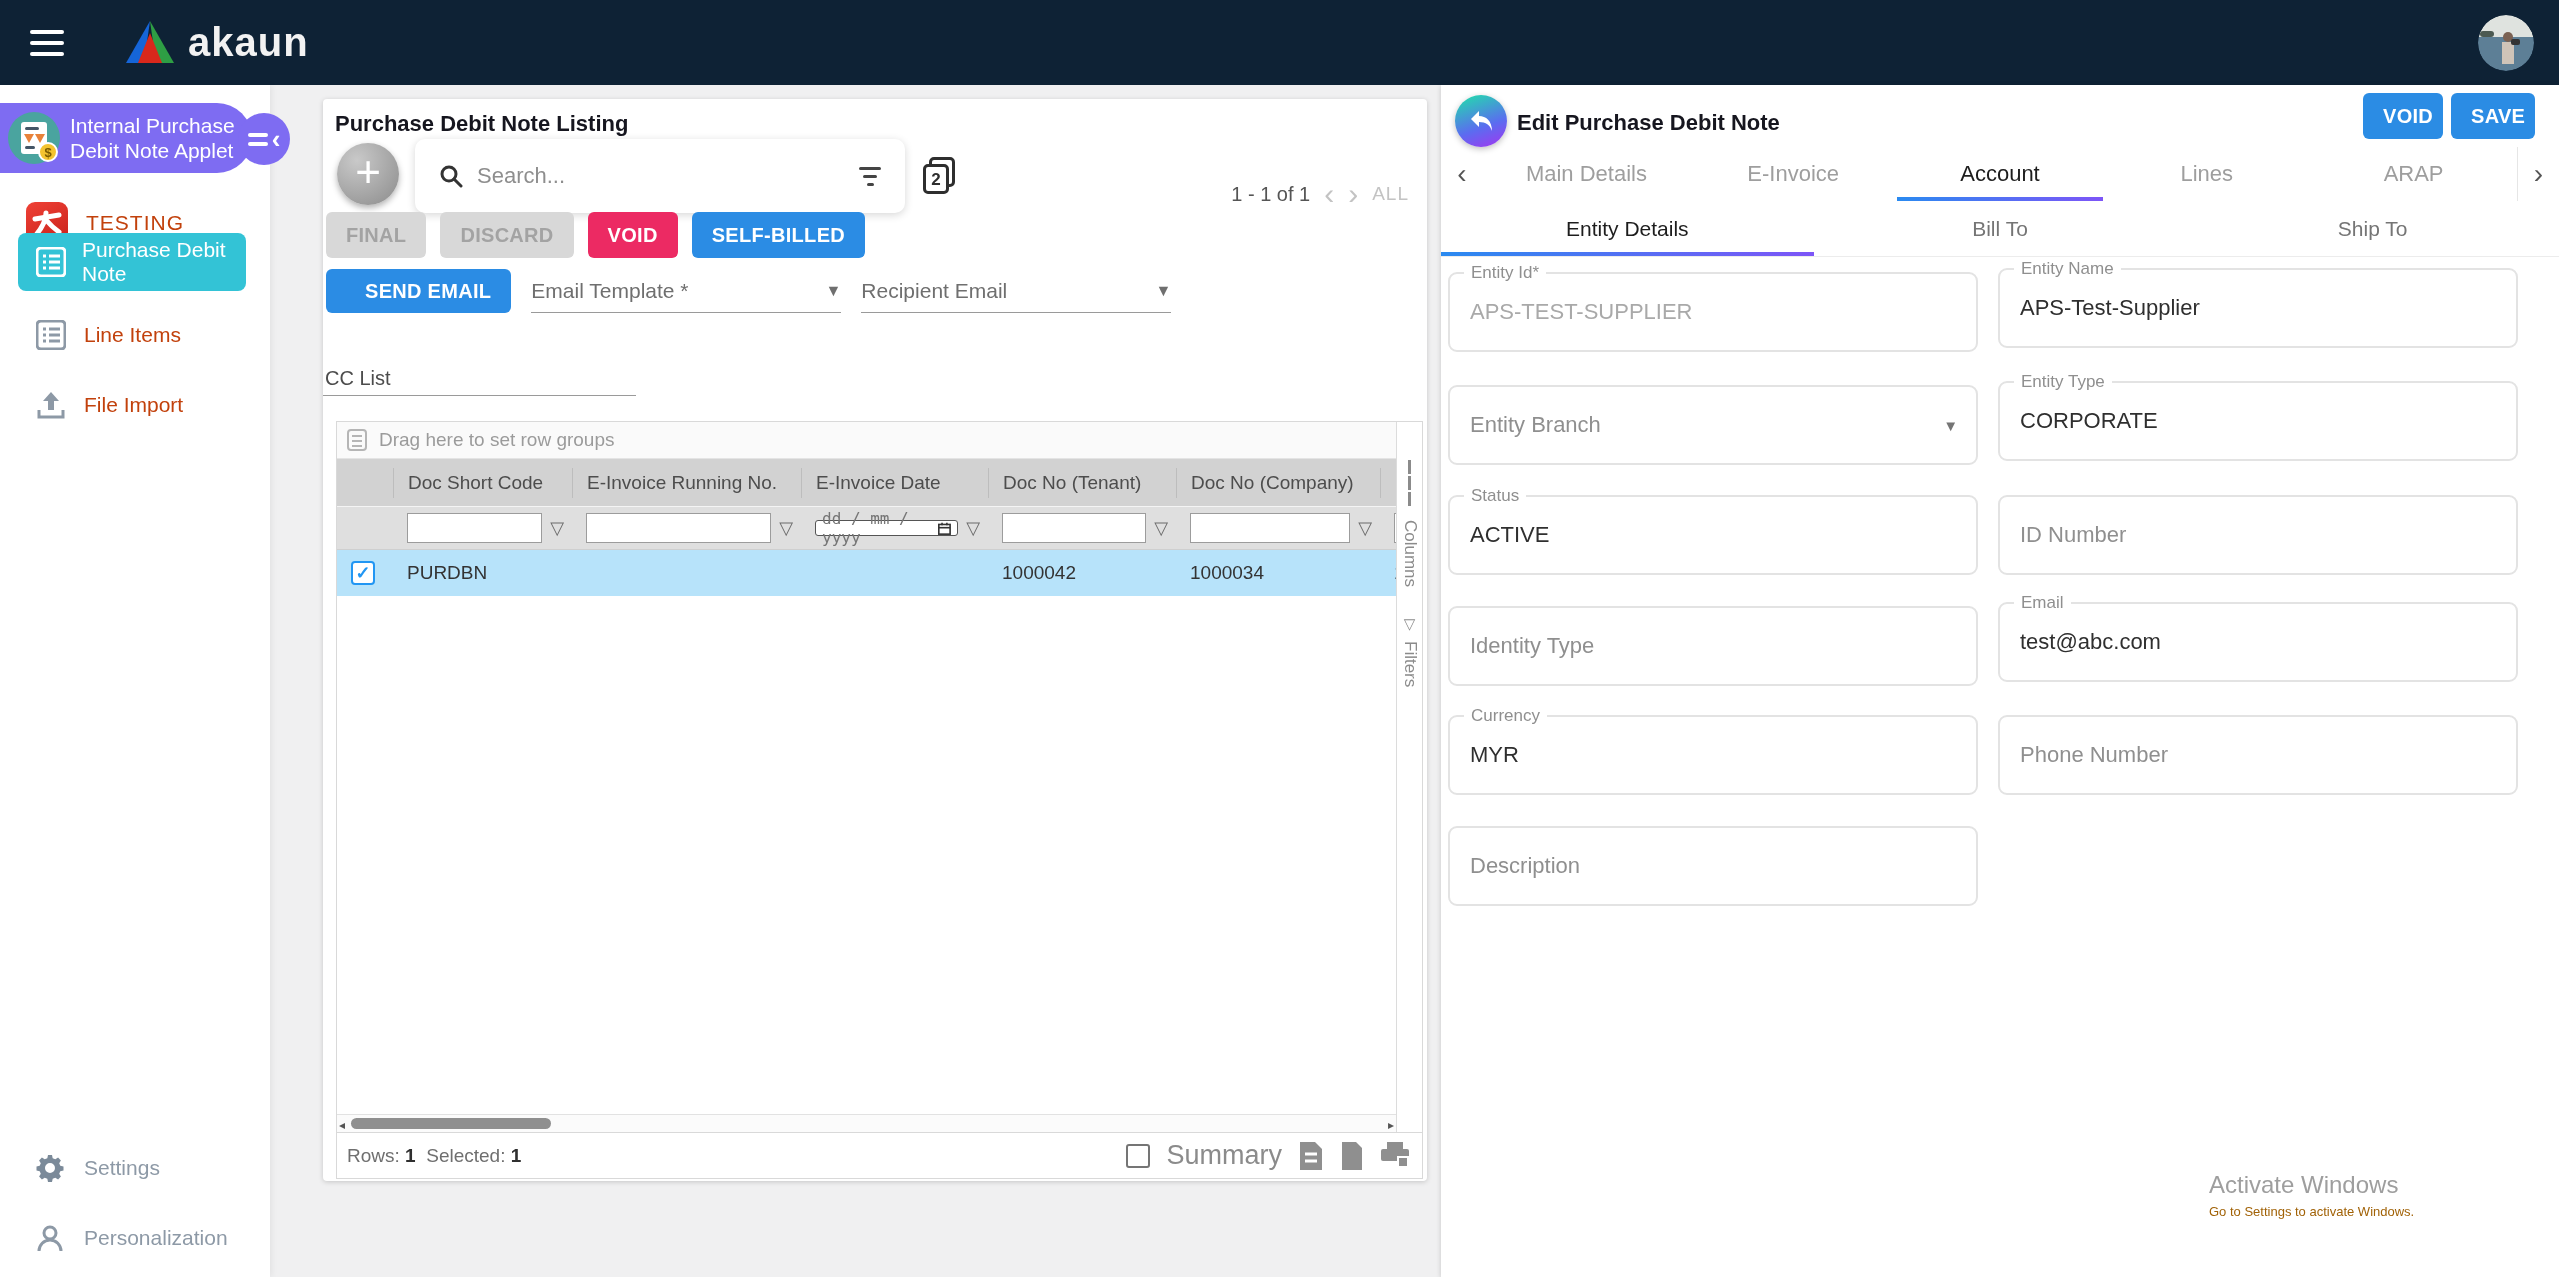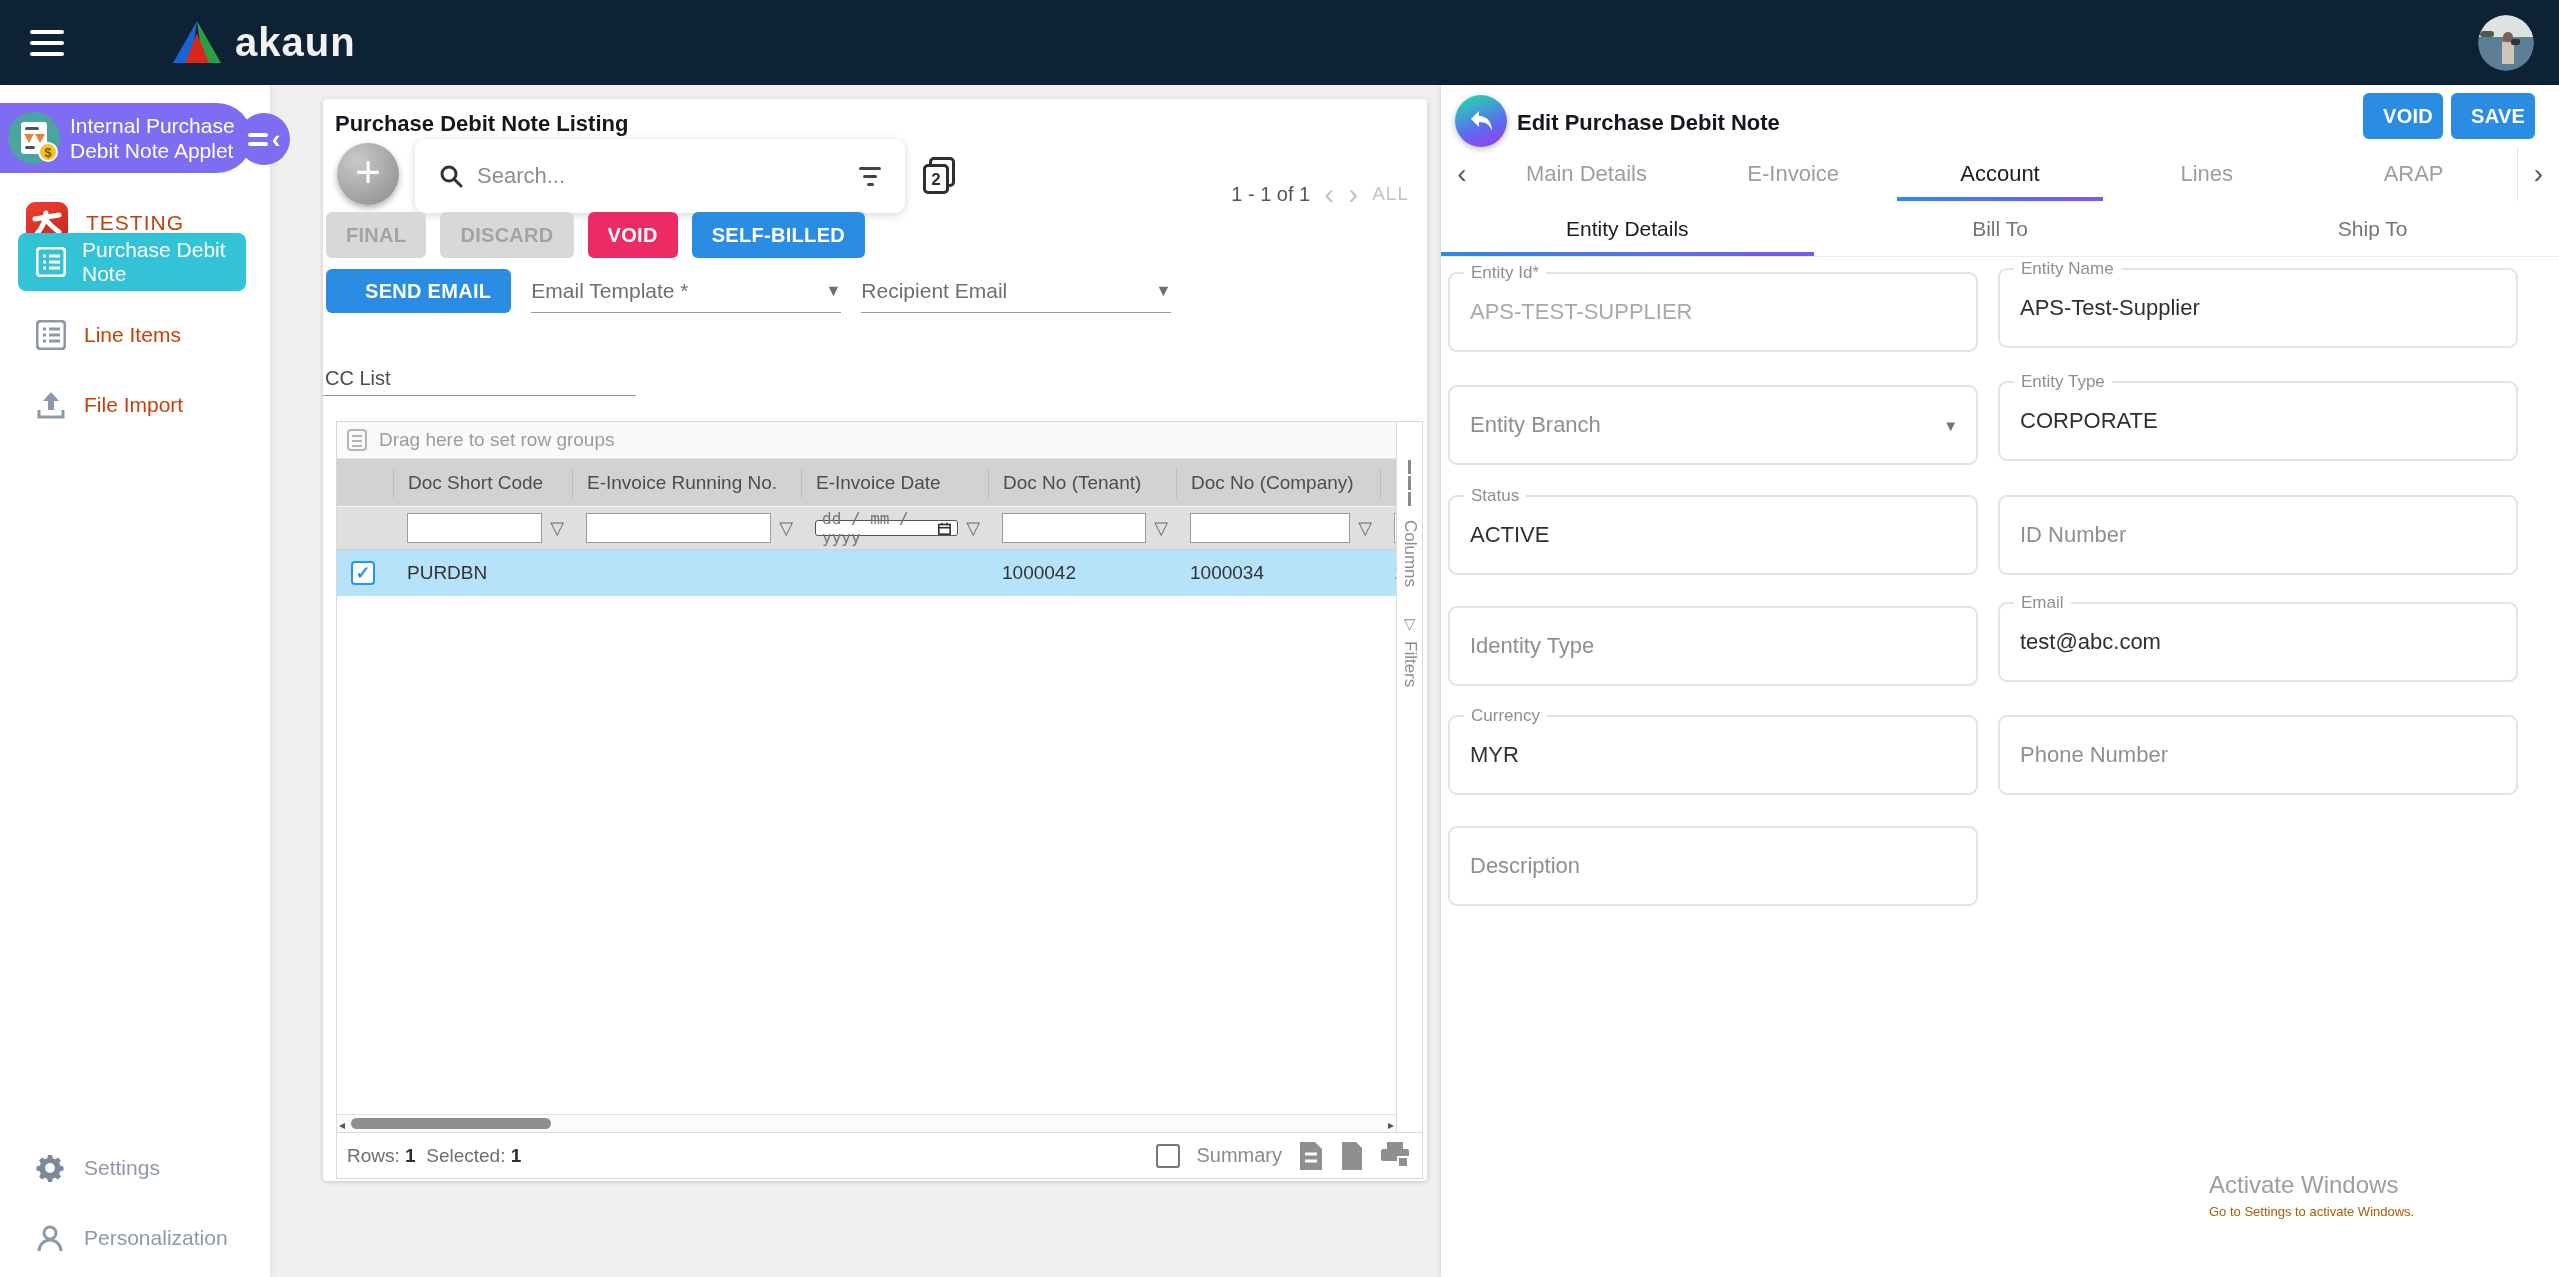--- a/index.html
+++ b/index.html
@@ -1,20 +1,20 @@
 <!DOCTYPE html>
 <html><head>
 <meta charset="utf-8">
 <style>
   * { margin:0; padding:0; box-sizing:border-box; }
   html,body { width:2559px; height:1277px; overflow:hidden; }
   body { font-family:"Liberation Sans", sans-serif; background:#f0f0f1; position:relative; }
 
   
-  .topbar { position:absolute; left:0; top:0; width:2559px; height:85px; background:#0e2235; display:flex; align-items:center;gap:47px; }
+  .topbar { position:absolute; left:0; top:0; width:2559px; height:85px; background:#0e2235; display:flex; align-items:center; }
   .hamburger { width:34px; height:26px; margin-left:30px; display:flex; flex-direction:column; justify-content:space-between; cursor:pointer; }
   .hamburger span { display:block; height:4px; background:#fff; border-radius:2px; }
   .brand { display:flex; align-items:center; margin-left:58px; gap:10px; }
   .brand-text { color:#f2f2f2; font-size:40px; font-weight:bold; letter-spacing:1px; }
   .avatar { position:absolute; right:25px; top:15px; width:56px; height:56px; border-radius:50%; overflow:hidden; }
 
   
   .sidebar { position:absolute; left:0; top:85px; width:270px; height:1192px; background:#fff; box-shadow:2px 0 6px rgba(0,0,0,.06); }
   .applet-pill { position:absolute; left:0; top:18px; width:252px; height:70px; background:#7e6cf2; border-radius:0 35px 35px 0; display:flex; align-items:center; }
   .applet-icon { width:52px; height:52px; border-radius:50%; background:#4aa49f; margin-left:8px; position:relative; flex:none; }
@@ -89,21 +89,21 @@
   .hscroll .ar { position:absolute; top:3px; font-size:12px; color:#555; cursor:pointer; }
   .side-strip { width:28px; border-left:1px solid #dcdcdc; background:#fff; display:flex; flex-direction:column; align-items:center; padding-top:38px; }
   .strip-tab { writing-mode:vertical-rl; font-size:17px; color:#8b8b8b; display:flex; align-items:center; gap:8px; cursor:pointer; margin-bottom:28px; }
   .strip-bars { display:flex; gap:2px; margin-bottom:6px; }
   .strip-bars b { width:3px; height:14px; background:#8b8b8b; display:block; }
   .listing-foot { position:absolute; left:13px; top:1034px; width:1087px; height:46px; border:1px solid #d9d9d9; border-top:none; display:flex; align-items:center; background:#fff; }
   .foot-txt { font-size:19px; color:#6f6f6f; margin-left:10px; }
   .foot-txt b { color:#2f2f2f; }
   .foot-right { position:absolute; right:12px; display:flex; align-items:center; gap:16px; }
   .sum-chk { width:24px; height:24px; border:2px solid #757575; border-radius:3px; background:#fff; cursor:pointer; }
-  .sum-lbl { font-size:20px; color:#8b8b8b; }
+  .sum-lbl { font-size:27px; color:#8b8b8b; }
   .foot-ic { cursor:pointer; }
 
   
   .editor { position:absolute; left:1441px; top:85px; width:1118px; height:1192px; background:#fff; box-shadow:0 1px 5px rgba(0,0,0,.18); }
   .back-btn { position:absolute; left:14px; top:10px; width:52px; height:52px; border-radius:50%; background:linear-gradient(160deg,#27d3b2 8%,#5b6cf0 60%,#a435f0); display:flex; align-items:center; justify-content:center; box-shadow:0 2px 6px rgba(0,0,0,.25); cursor:pointer; }
   .editor-title { position:absolute; left:76px; top:25px; font-size:22px; font-weight:bold; color:#16161f; }
   .ed-void { position:absolute; left:922px; top:8px; width:80px; }
   .ed-save { position:absolute; left:1010px; top:8px; width:84px; }
   .tabs { position:absolute; left:0; top:62px; width:1118px; height:54px; display:flex; align-items:center; }
   .tabchev { width:42px; text-align:center; font-size:28px; color:#555; cursor:pointer; flex:none; }

